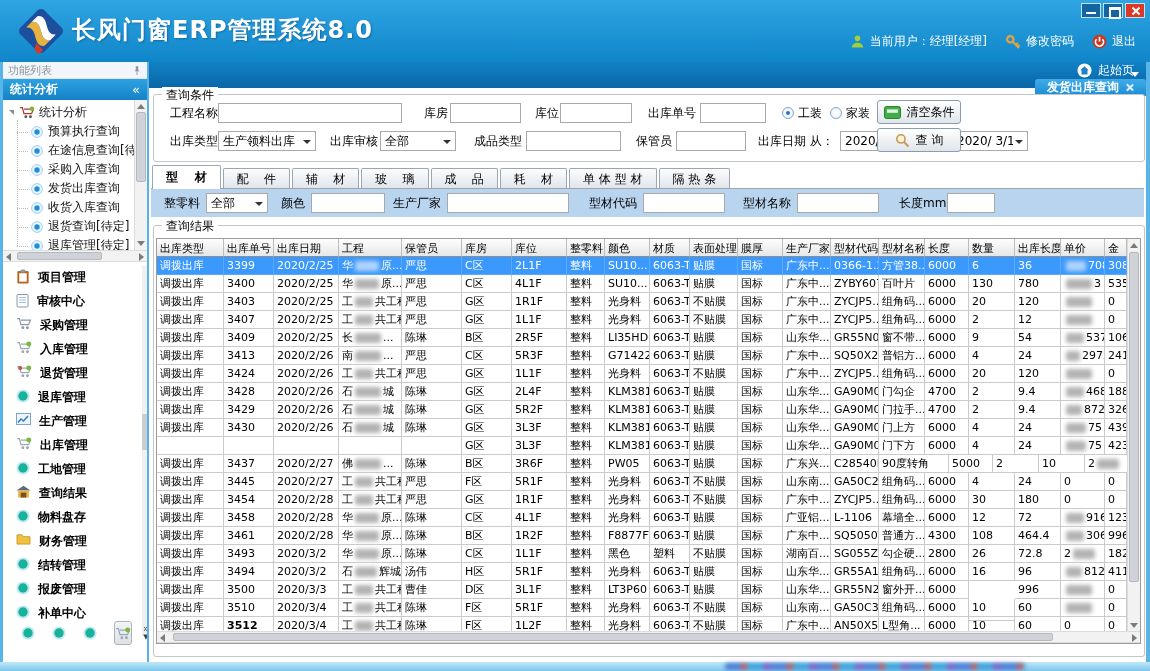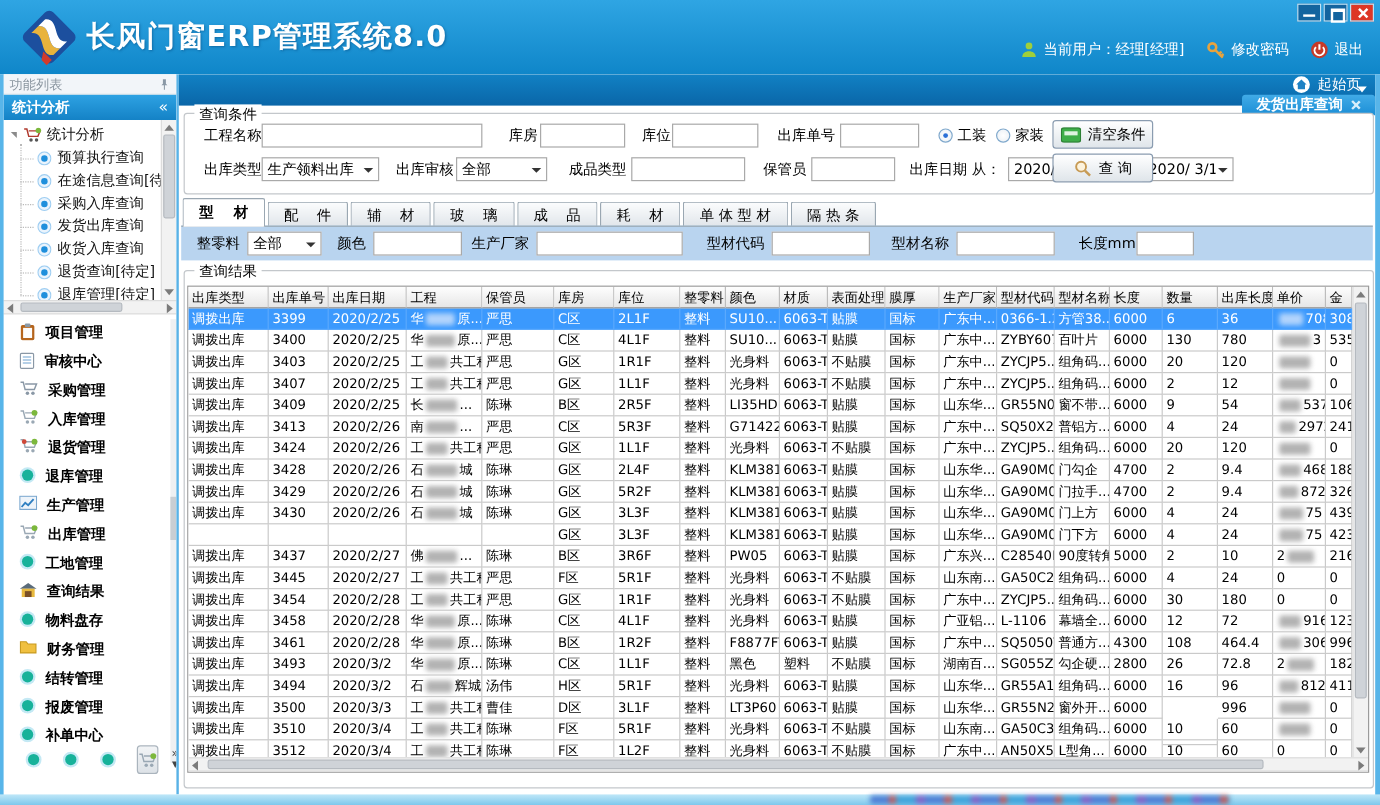--- a/index.html
+++ b/index.html
@@ -831,21 +831,21 @@
               <div class="td" style="width: 60px;">陈琳</div>
               <div class="td" style="width: 50px;">B区</div>
               <div class="td" style="width: 55px;">3R6F</div>
               <div class="td" style="width: 38px;">整料</div>
               <div class="td" style="width: 45px;">PW05</div>
               <div class="td" style="width: 40px;">6063-T5</div>
               <div class="td" style="width: 48px;">贴膜</div>
               <div class="td" style="width: 45px;">国标</div>
               <div class="td" style="width: 48px;">广东兴...</div>
               <div class="td" style="width: 48px;">C28540B</div>
-              <div class="td" style="width: 46px;">90度转角</div>
+              <div class="td" style="width: 70px;">90度转角</div>
               <div class="td" style="width: 44px;">5000</div>
               <div class="td" style="width: 46px;">2</div>
               <div class="td" style="width: 46px;">10</div>
               <div class="td" style="width: 44px;">2<span class="blurbox" style="width: 22px;"></span></div>
               <div class="td" style="width: 22px;">216</div>
             </div>
             <div class="tr">
               <div class="td" style="width: 67px;">调拨出库</div>
               <div class="td" style="width: 50px;">3445</div>
               <div class="td" style="width: 65px;">2020/2/27</div>
@@ -1016,21 +1016,21 @@
               <div class="td" style="width: 48px;">GA50C37</div>
               <div class="td" style="width: 46px;">组角码...</div>
               <div class="td" style="width: 44px;">6000</div>
               <div class="td" style="width: 46px;">10</div>
               <div class="td" style="width: 46px;">60</div>
               <div class="td" style="width: 44px;"><span class="blurbox" style="width: 26px;"></span></div>
               <div class="td" style="width: 22px;">0</div>
             </div>
             <div class="tr">
               <div class="td" style="width: 67px;">调拨出库</div>
-              <div class="td" style="width: 50px;">3512</div>
+              <div class="td" style="width: 50px; font-weight: bold;">3512</div>
               <div class="td" style="width: 65px;">2020/3/4</div>
               <div class="td" style="width: 63px;">工<span class="blurbox" style="width: 18px;"></span>共工程</div>
               <div class="td" style="width: 60px;">陈琳</div>
               <div class="td" style="width: 50px;">F区</div>
               <div class="td" style="width: 55px;">1L2F</div>
               <div class="td" style="width: 38px;">整料</div>
               <div class="td" style="width: 45px;">光身料</div>
               <div class="td" style="width: 40px;">6063-T5</div>
               <div class="td" style="width: 48px;">不贴膜</div>
               <div class="td" style="width: 45px;">国标</div>

